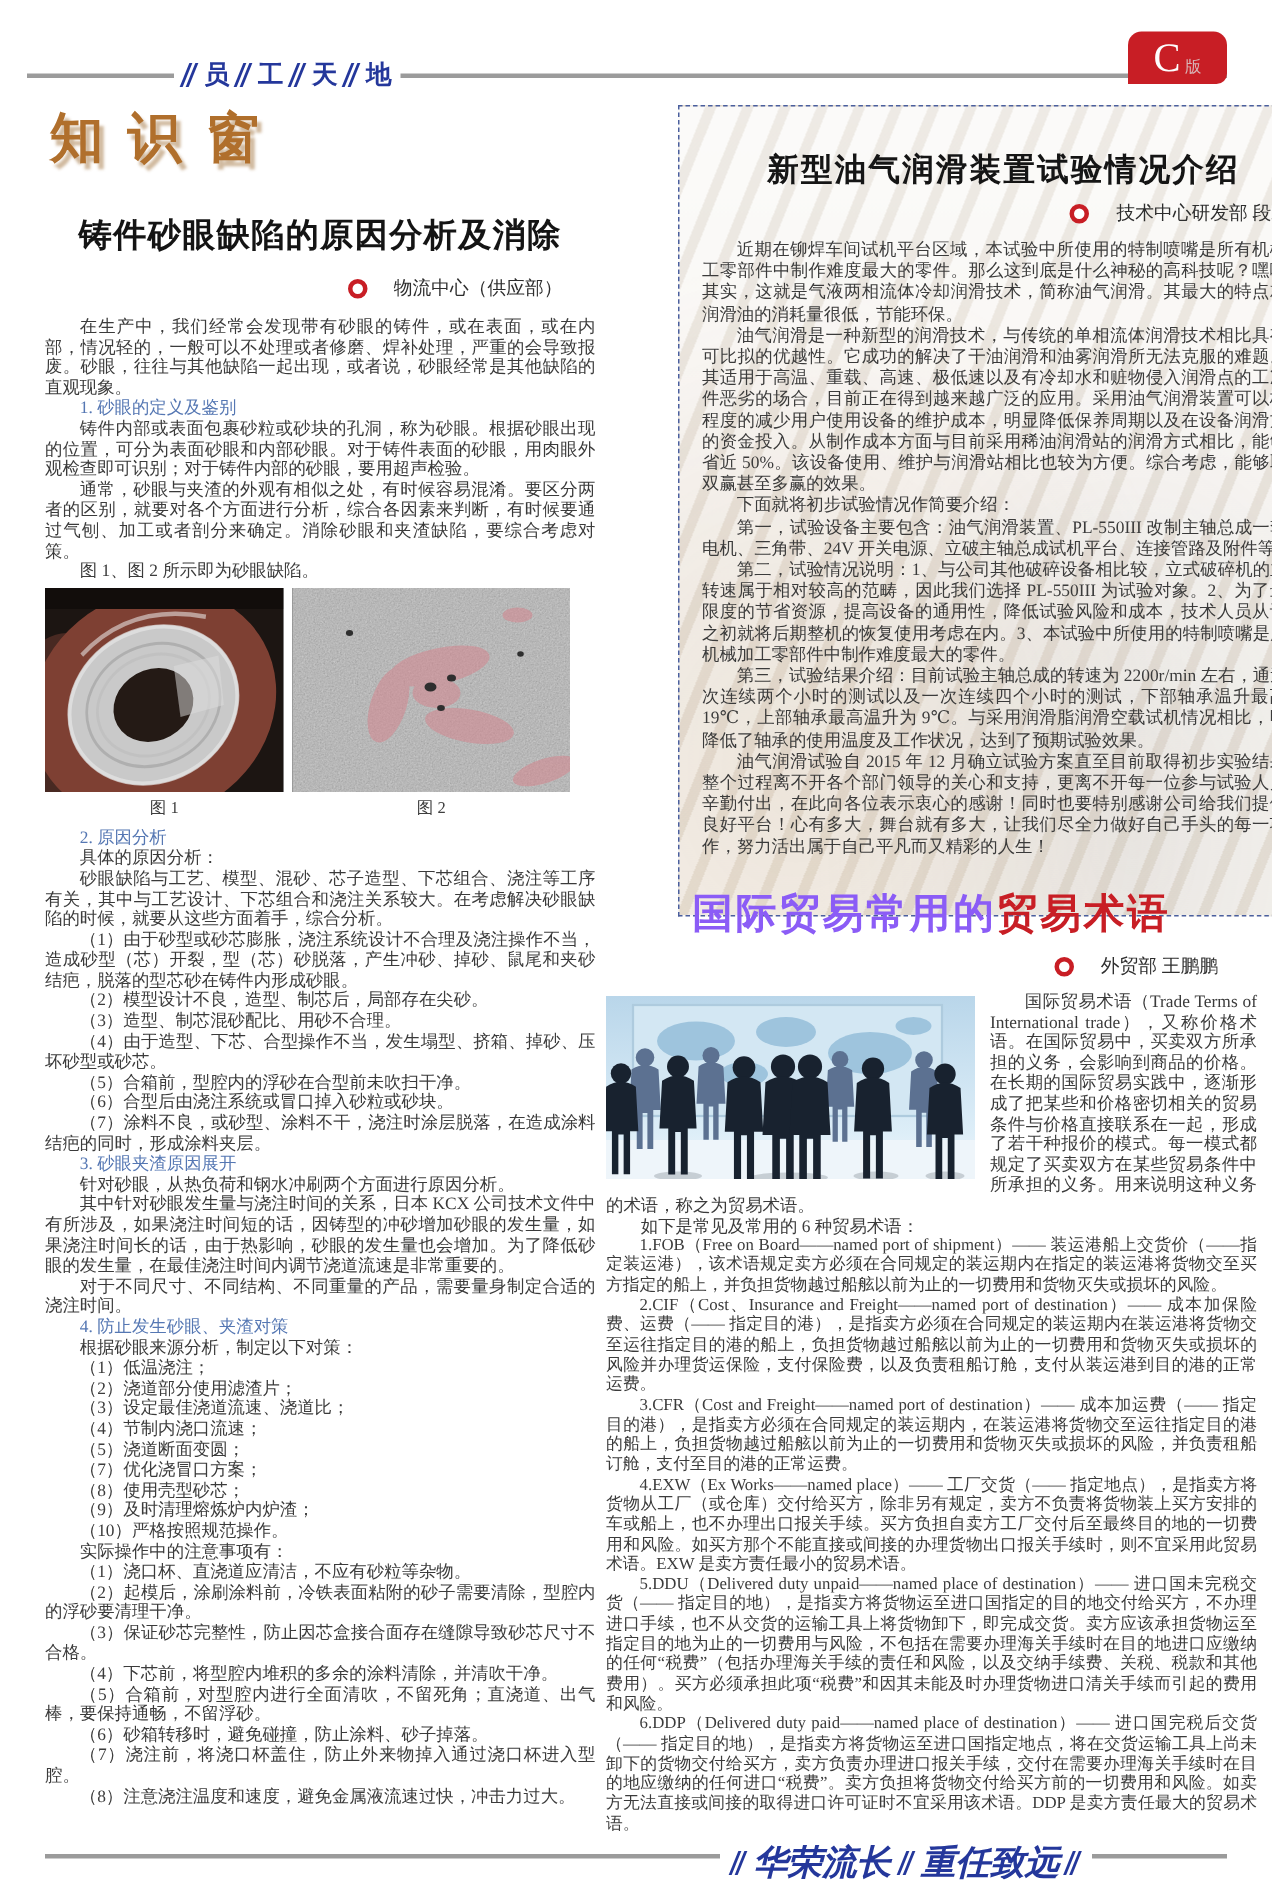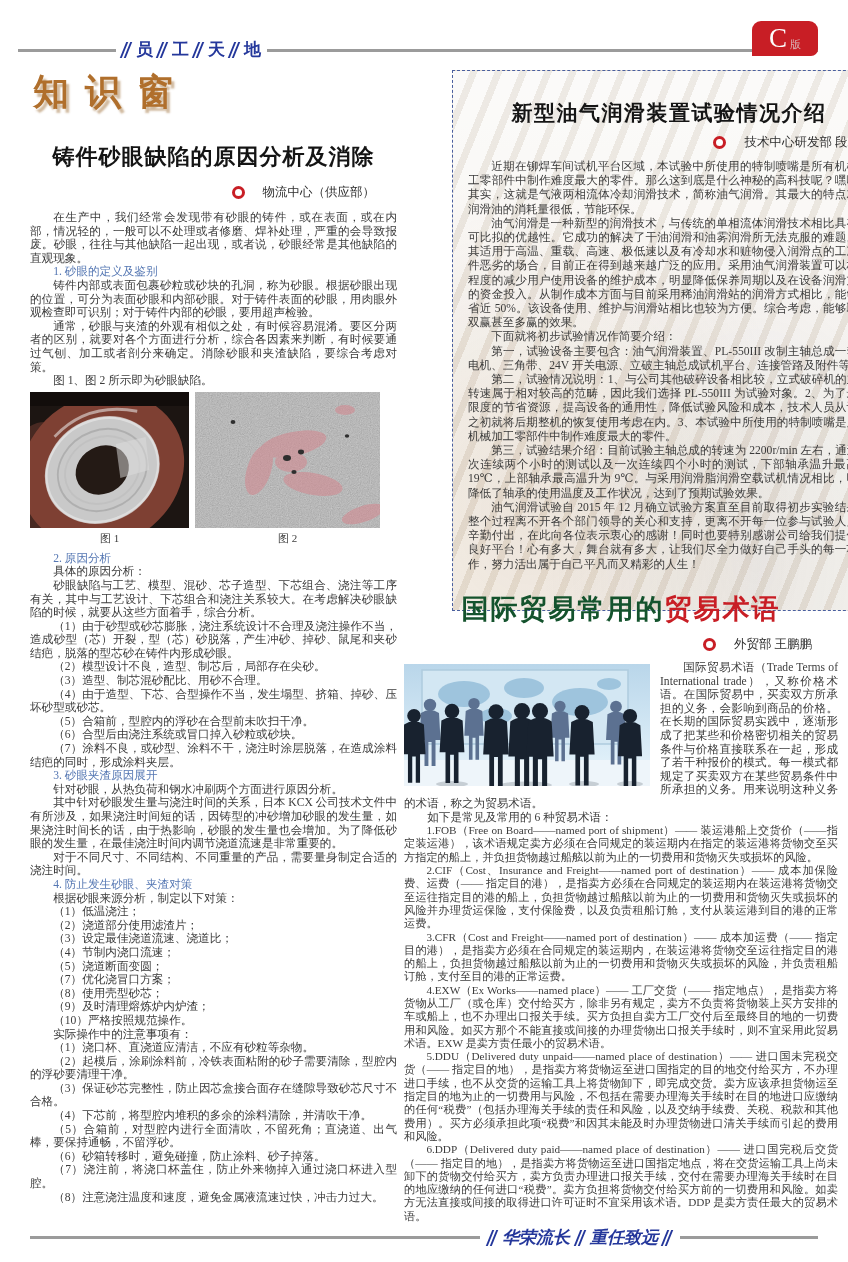--- a/index.html
+++ b/index.html
@@ -48,28 +48,28 @@
       radial-gradient(ellipse at 70% 90%, rgba(120,120,130,.12), transparent 50%),
       repeating-linear-gradient(112deg, rgba(255,255,255,.55) 0 16px, rgba(216,209,199,.30) 16px 23px),
       linear-gradient(180deg,#f7f5f2 0%,#efe9e1 60%,#f2ebe0 100%); margin-left: 48px;}
   .lube-box h2{font-size:21px;font-weight:bold;color:#151515;text-align:center;margin:0 0 7px;letter-spacing:1.5px;}
   .lube-box .author-row{padding-right:10px;margin-bottom:9px;}
   .lube-box .blk{line-height:14.2px;}
   
   .trade{position:absolute;left:404px;top:591px;width:434px;}
   .trade-title{text-align:center;margin:0 0 9px;font-size:27px;font-weight:900;letter-spacing:2px;
     font-family:"DejaVu Sans","Liberation Sans",sans-serif;}
-  .t-black{color:#14532d;}.t-red{color:#c81e25;}
+  .t-black{color:#8b5cf6;}.t-red{color:#c81e25;}
   .trade .author-row{padding-right:26px;margin-bottom:8px;}
   .trade-photo{float:left;width:246px;height:122px;margin:3px 10px 3px 0;background:#cfe2f0;}
   .trade-photo svg{display:block;width:100%;height:100%;}
   .term{margin:0;font-size:11.2px;line-height:13.3px;text-align:justify;text-indent:2em;color:#3b3b3b;}
   
   .footer-line{position:absolute;left:30px;top:1236px;width:788px;height:3px;background:#9b9b9b;}
-  .footer-banner{position:absolute;left:480px;top:1226px;padding:0 8px;font-size:17px;font-style:italic;z-index:2;}
+  .footer-banner{position:absolute;left:480px;top:1226px;padding:0 8px;font-size:23px;font-style:italic;z-index:2;}
 </style>
 </head>
 <body>
 
 <div class="header-line"></div>
 
 <div class="banner header-banner">
 
 <span class="bn-item">
       <i class="slashes"></i>

